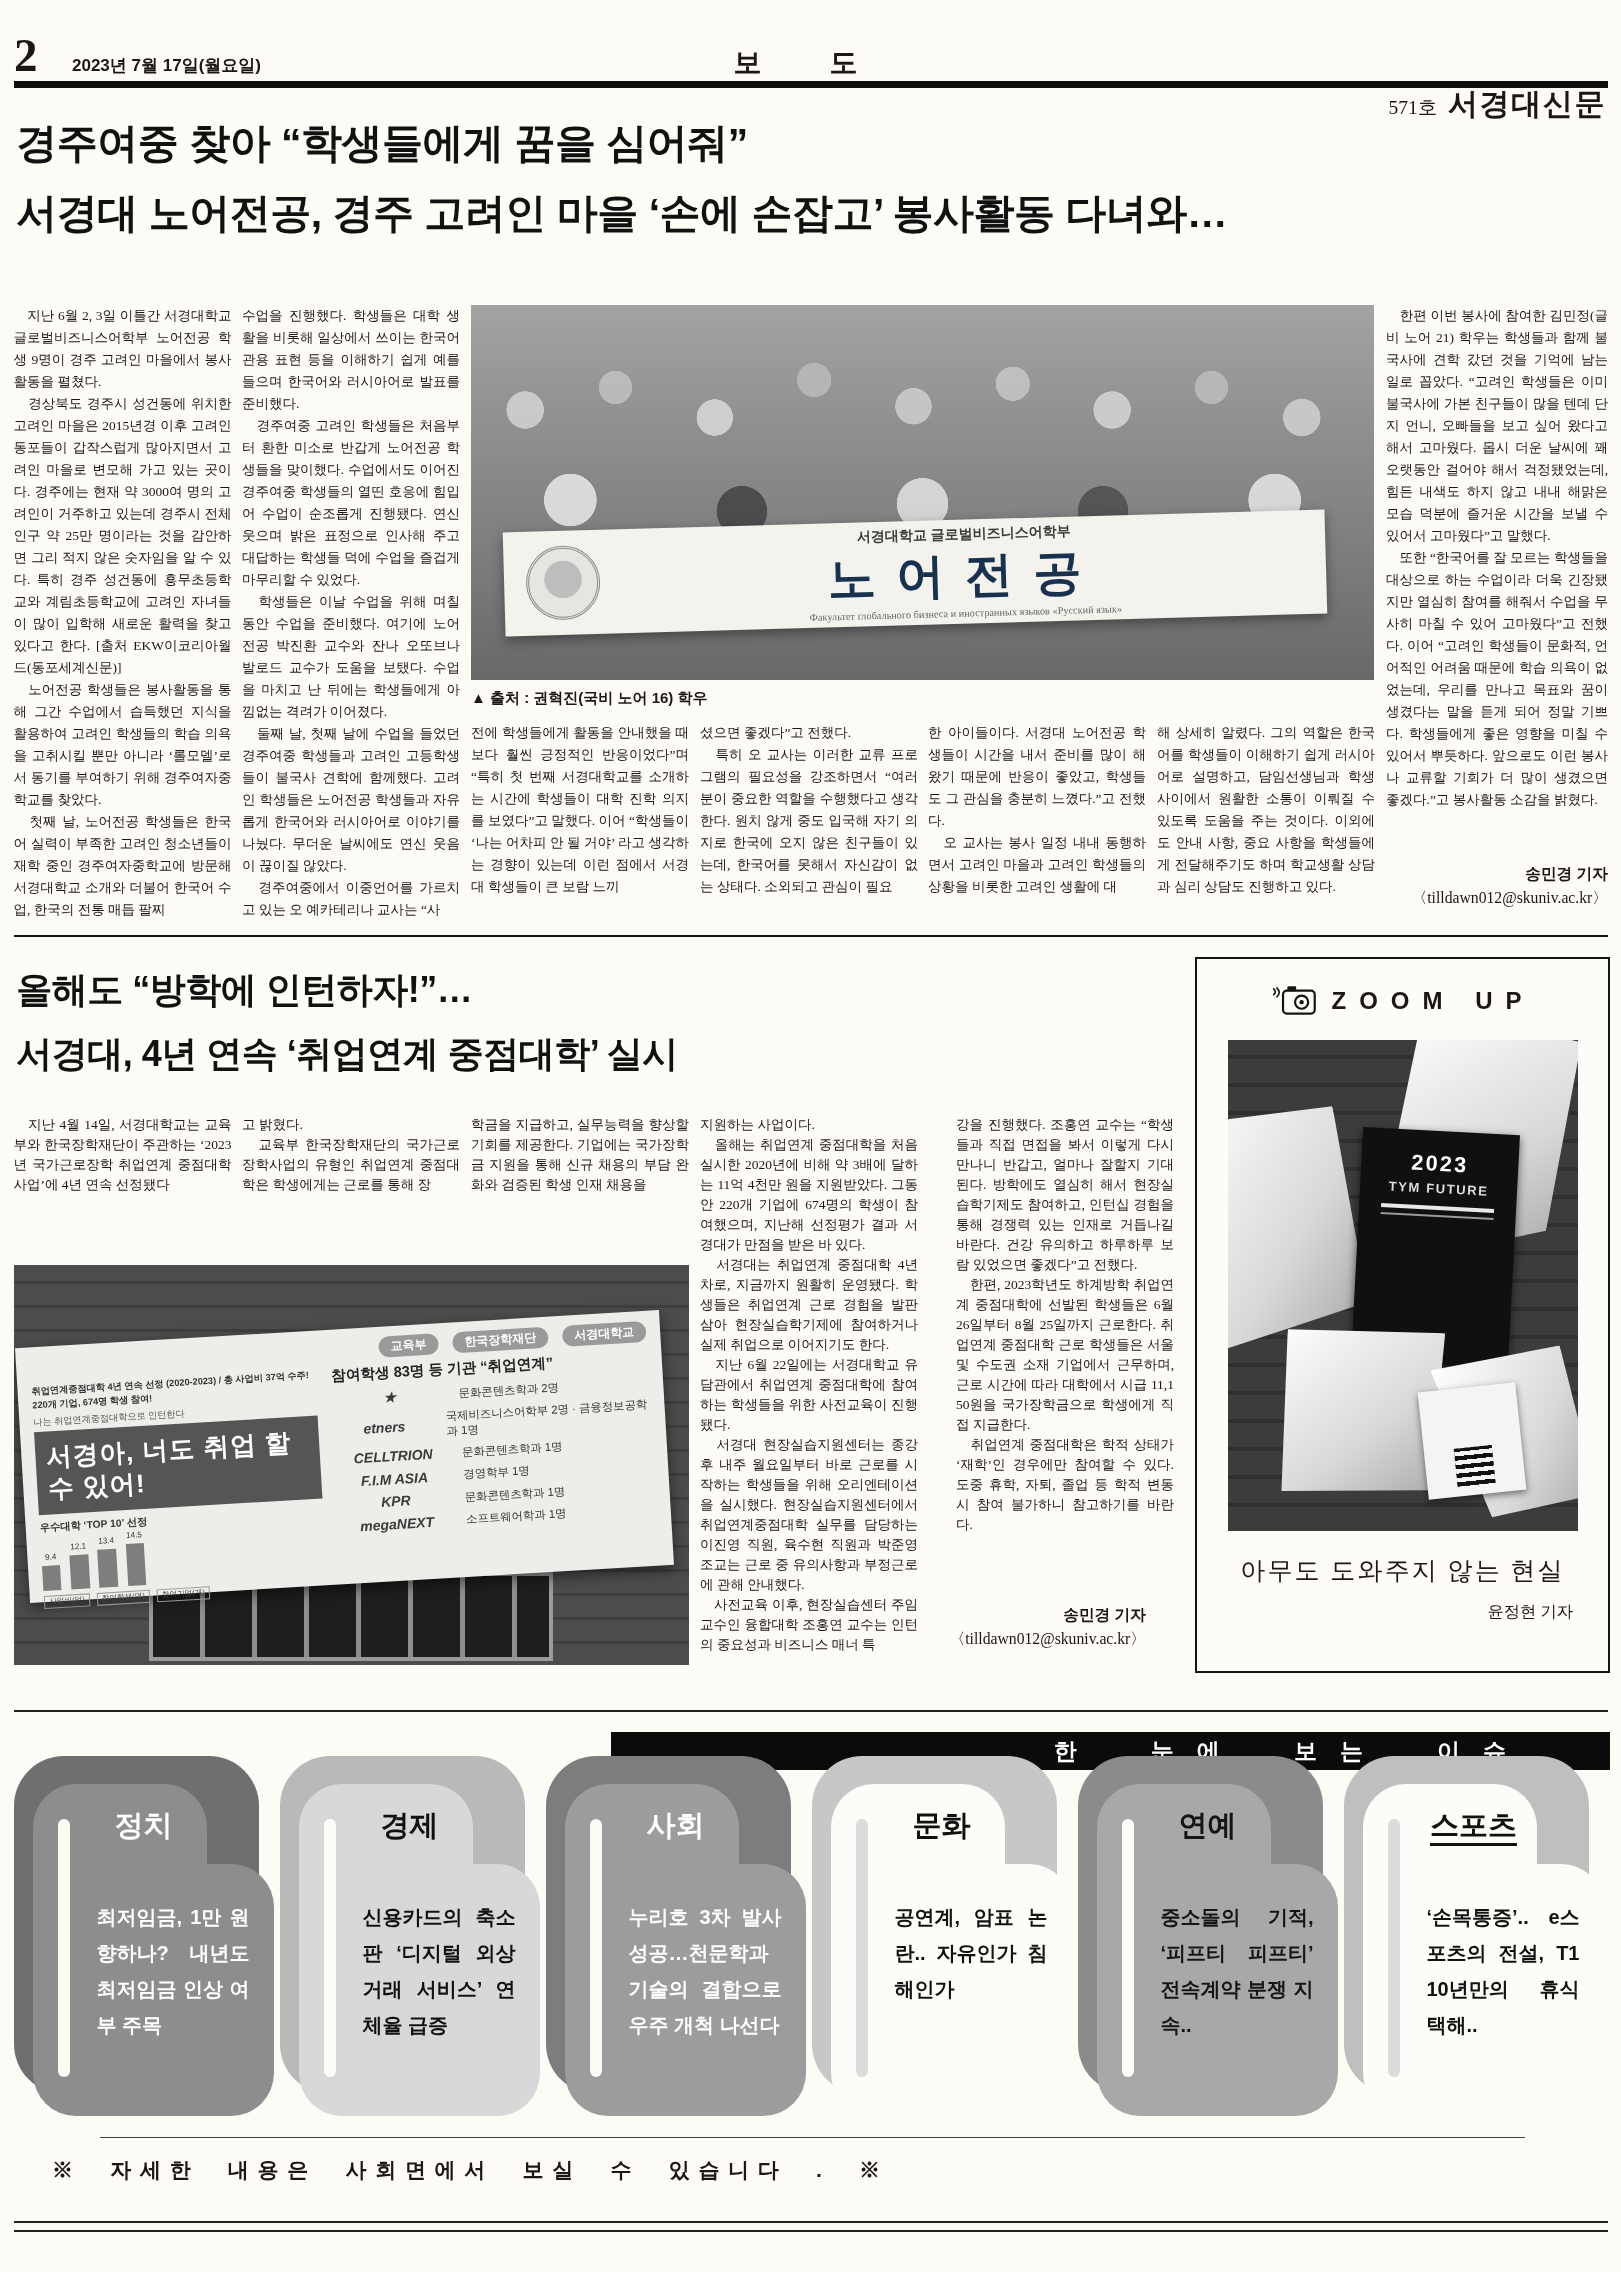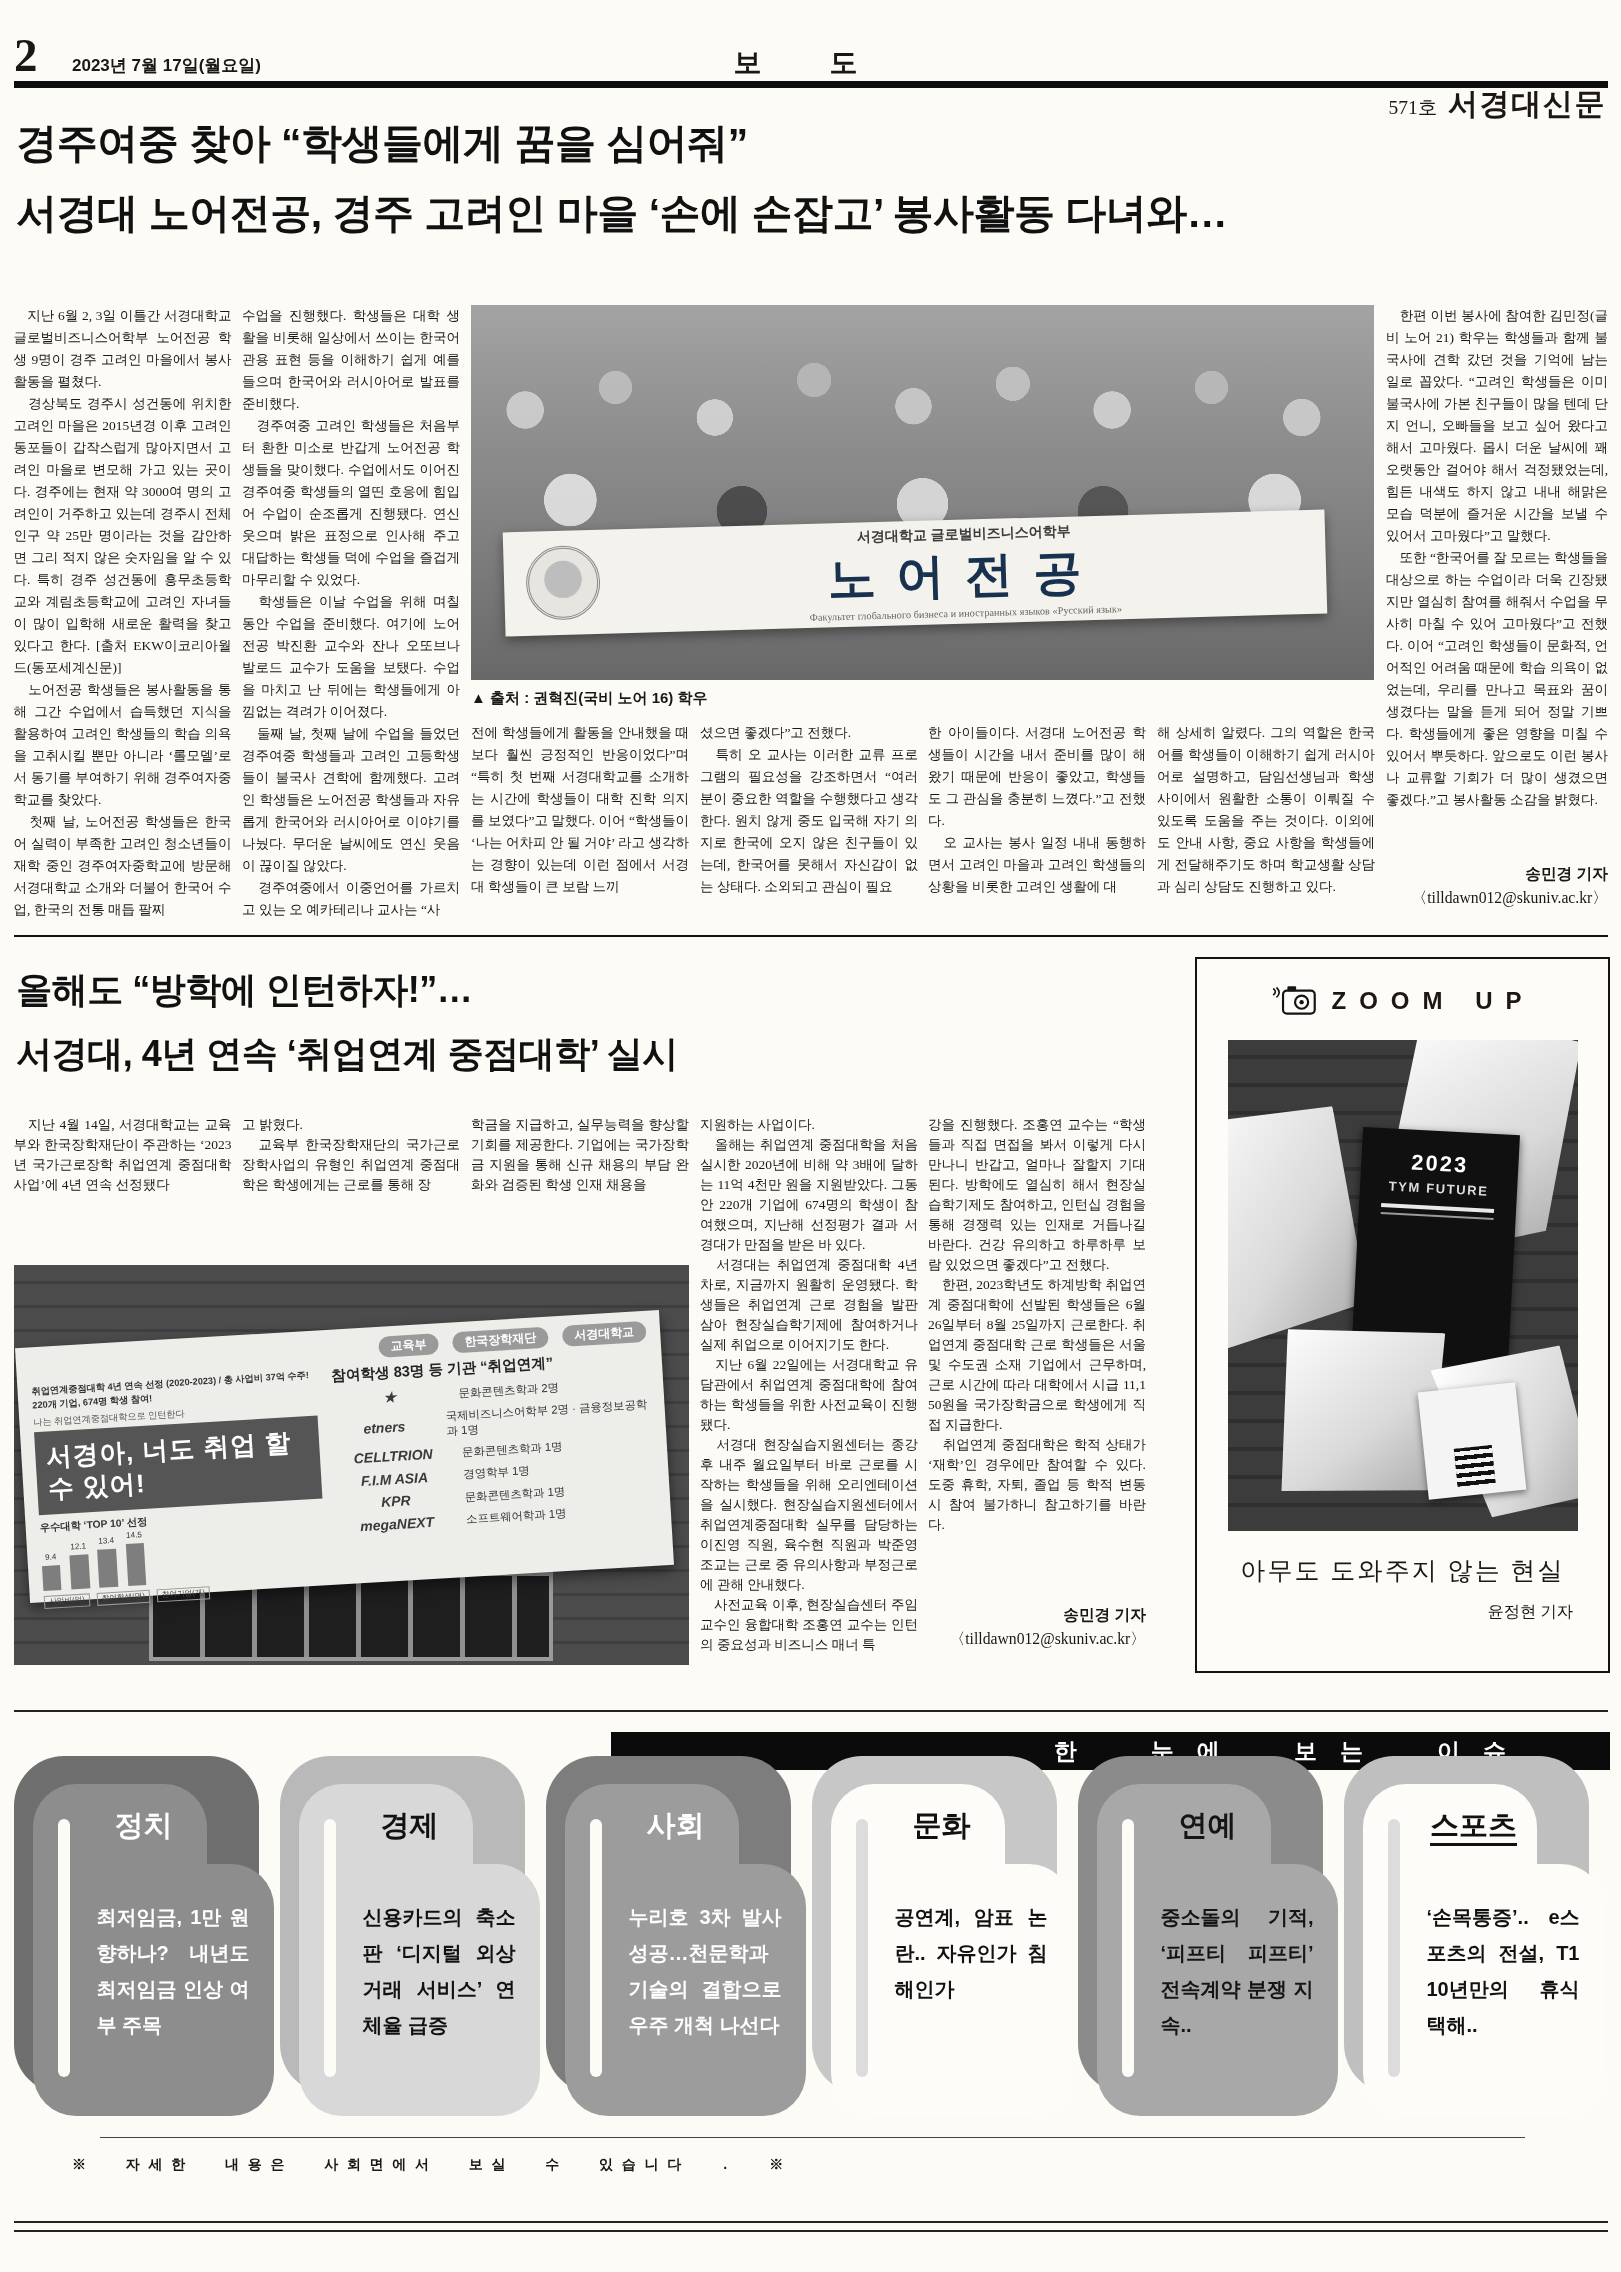--- a/index.html
+++ b/index.html
@@ -137,22 +137,22 @@
   .c1 .card-title,.c1 .card-text{color:#111}.c1 .card-slot{background:#fcfbf6}
   .c2 .card-back{background:#7d7d7d}.c2 .card-tab,.c2 .card-bodybox{background:#9c9c9c}
   .c2 .card-title,.c2 .card-text{color:#fff}.c2 .card-slot{background:#fcfbf6}
   .c3 .card-back{background:#c7c7c7}.c3 .card-tab,.c3 .card-bodybox{background:#fdfcf8}
   .c3 .card-title,.c3 .card-text{color:#111}.c3 .card-slot{background:#dcdcdc}
   .c4 .card-back{background:#8b8b8b}.c4 .card-tab,.c4 .card-bodybox{background:#a8a8a8}
   .c4 .card-title,.c4 .card-text{color:#151515}.c4 .card-slot{background:#fcfbf6}
   .c5 .card-back{background:#bfbfbf}.c5 .card-tab,.c5 .card-bodybox{background:#fdfcf8}
   .c5 .card-title,.c5 .card-text{color:#111}.c5 .card-slot{background:#dcdcdc}
   .c5 .card-title{text-decoration:underline;text-underline-offset:7.6px;text-decoration-thickness:2.7px;}
-  .footer-note{left:72px;top:2156px;font-family:Liberation Mono, monospace;font-weight:700;
-               font-size:14px;letter-spacing:8.7px;word-spacing:14px;}
+  .footer-note{left:52px;top:2156px;font-family:Liberation Sans, sans-serif;font-weight:700;
+               font-size:21px;letter-spacing:8.7px;word-spacing:14px;}
 </style>
 </head>
 <body>
 
 <div id="page">
 
   <div class="abs page-num">2</div>
   <div class="abs issue-date">2023년 7월 17일(월요일)</div>
   <div class="abs section-title">보 도</div>
   <div class="abs masthead">
@@ -279,21 +279,21 @@
       </div>
     </div>
   </div>
 
   <div class="article-col col-a2" style="left:700px;top:1115px;height:550px">지원하는 사업이다.
 　올해는 취업연계 중점대학을 처음 실시한 2020년에 비해 약 3배에 달하는 11억 4천만 원을 지원받았다. 그동안 220개 기업에 674명의 학생이 참여했으며, 지난해 선정평가 결과 서경대가 만점을 받은 바 있다.
 　서경대는 취업연계 중점대학 4년 차로, 지금까지 원활히 운영됐다. 학생들은 취업연계 근로 경험을 발판 삼아 현장실습학기제에 참여하거나 실제 취업으로 이어지기도 한다.
 　지난 6월 22일에는 서경대학교 유담관에서 취업연계 중점대학에 참여하는 학생들을 위한 사전교육이 진행됐다.
 　서경대 현장실습지원센터는 종강 후 내주 월요일부터 바로 근로를 시작하는 학생들을 위해 오리엔테이션을 실시했다. 현장실습지원센터에서 취업연계중점대학 실무를 담당하는 이진영 직원, 육수현 직원과 박준영 조교는 근로 중 유의사항과 부정근로에 관해 안내했다.
 　사전교육 이후, 현장실습센터 주임교수인 융합대학 조홍연 교수는 인턴의 중요성과 비즈니스 매너 특</div>
-  <div class="article-col col-a2" style="left:928px;top:1115px;height:477px">강을 진행했다. 조홍연 교수는 “학생들과 직접 면접을 봐서 이렇게 다시 만나니 반갑고, 얼마나 잘할지 기대된다. 방학에도 열심히 해서 현장실습학기제도 참여하고, 인턴십 경험을 통해 경쟁력 있는 인재로 거듭나길 바란다. 건강 유의하고 하루하루 보람 있었으면 좋겠다”고 전했다.
+  <div class="article-col col-a2" style="left:956px;top:1115px;height:477px">강을 진행했다. 조홍연 교수는 “학생들과 직접 면접을 봐서 이렇게 다시 만나니 반갑고, 얼마나 잘할지 기대된다. 방학에도 열심히 해서 현장실습학기제도 참여하고, 인턴십 경험을 통해 경쟁력 있는 인재로 거듭나길 바란다. 건강 유의하고 하루하루 보람 있었으면 좋겠다”고 전했다.
 　한편, 2023학년도 하계방학 취업연계 중점대학에 선발된 학생들은 6월 26일부터 8월 25일까지 근로한다. 취업연계 중점대학 근로 학생들은 서울 및 수도권 소재 기업에서 근무하며, 근로 시간에 따라 대학에서 시급 11,150원을 국가장학금으로 학생에게 직접 지급한다.
 　취업연계 중점대학은 학적 상태가 ‘재학’인 경우에만 참여할 수 있다. 도중 휴학, 자퇴, 졸업 등 학적 변동 시 참여 불가하니 참고하기를 바란다.</div>
 
   <div class="sig" style="left:924px;top:1603px">
     <div class="nm">송민경 기자</div>
     <div>〈tilldawn012@skuniv.ac.kr〉</div>
   </div>
 
   <div class="abs zoomup">
     <div class="zu-head">

